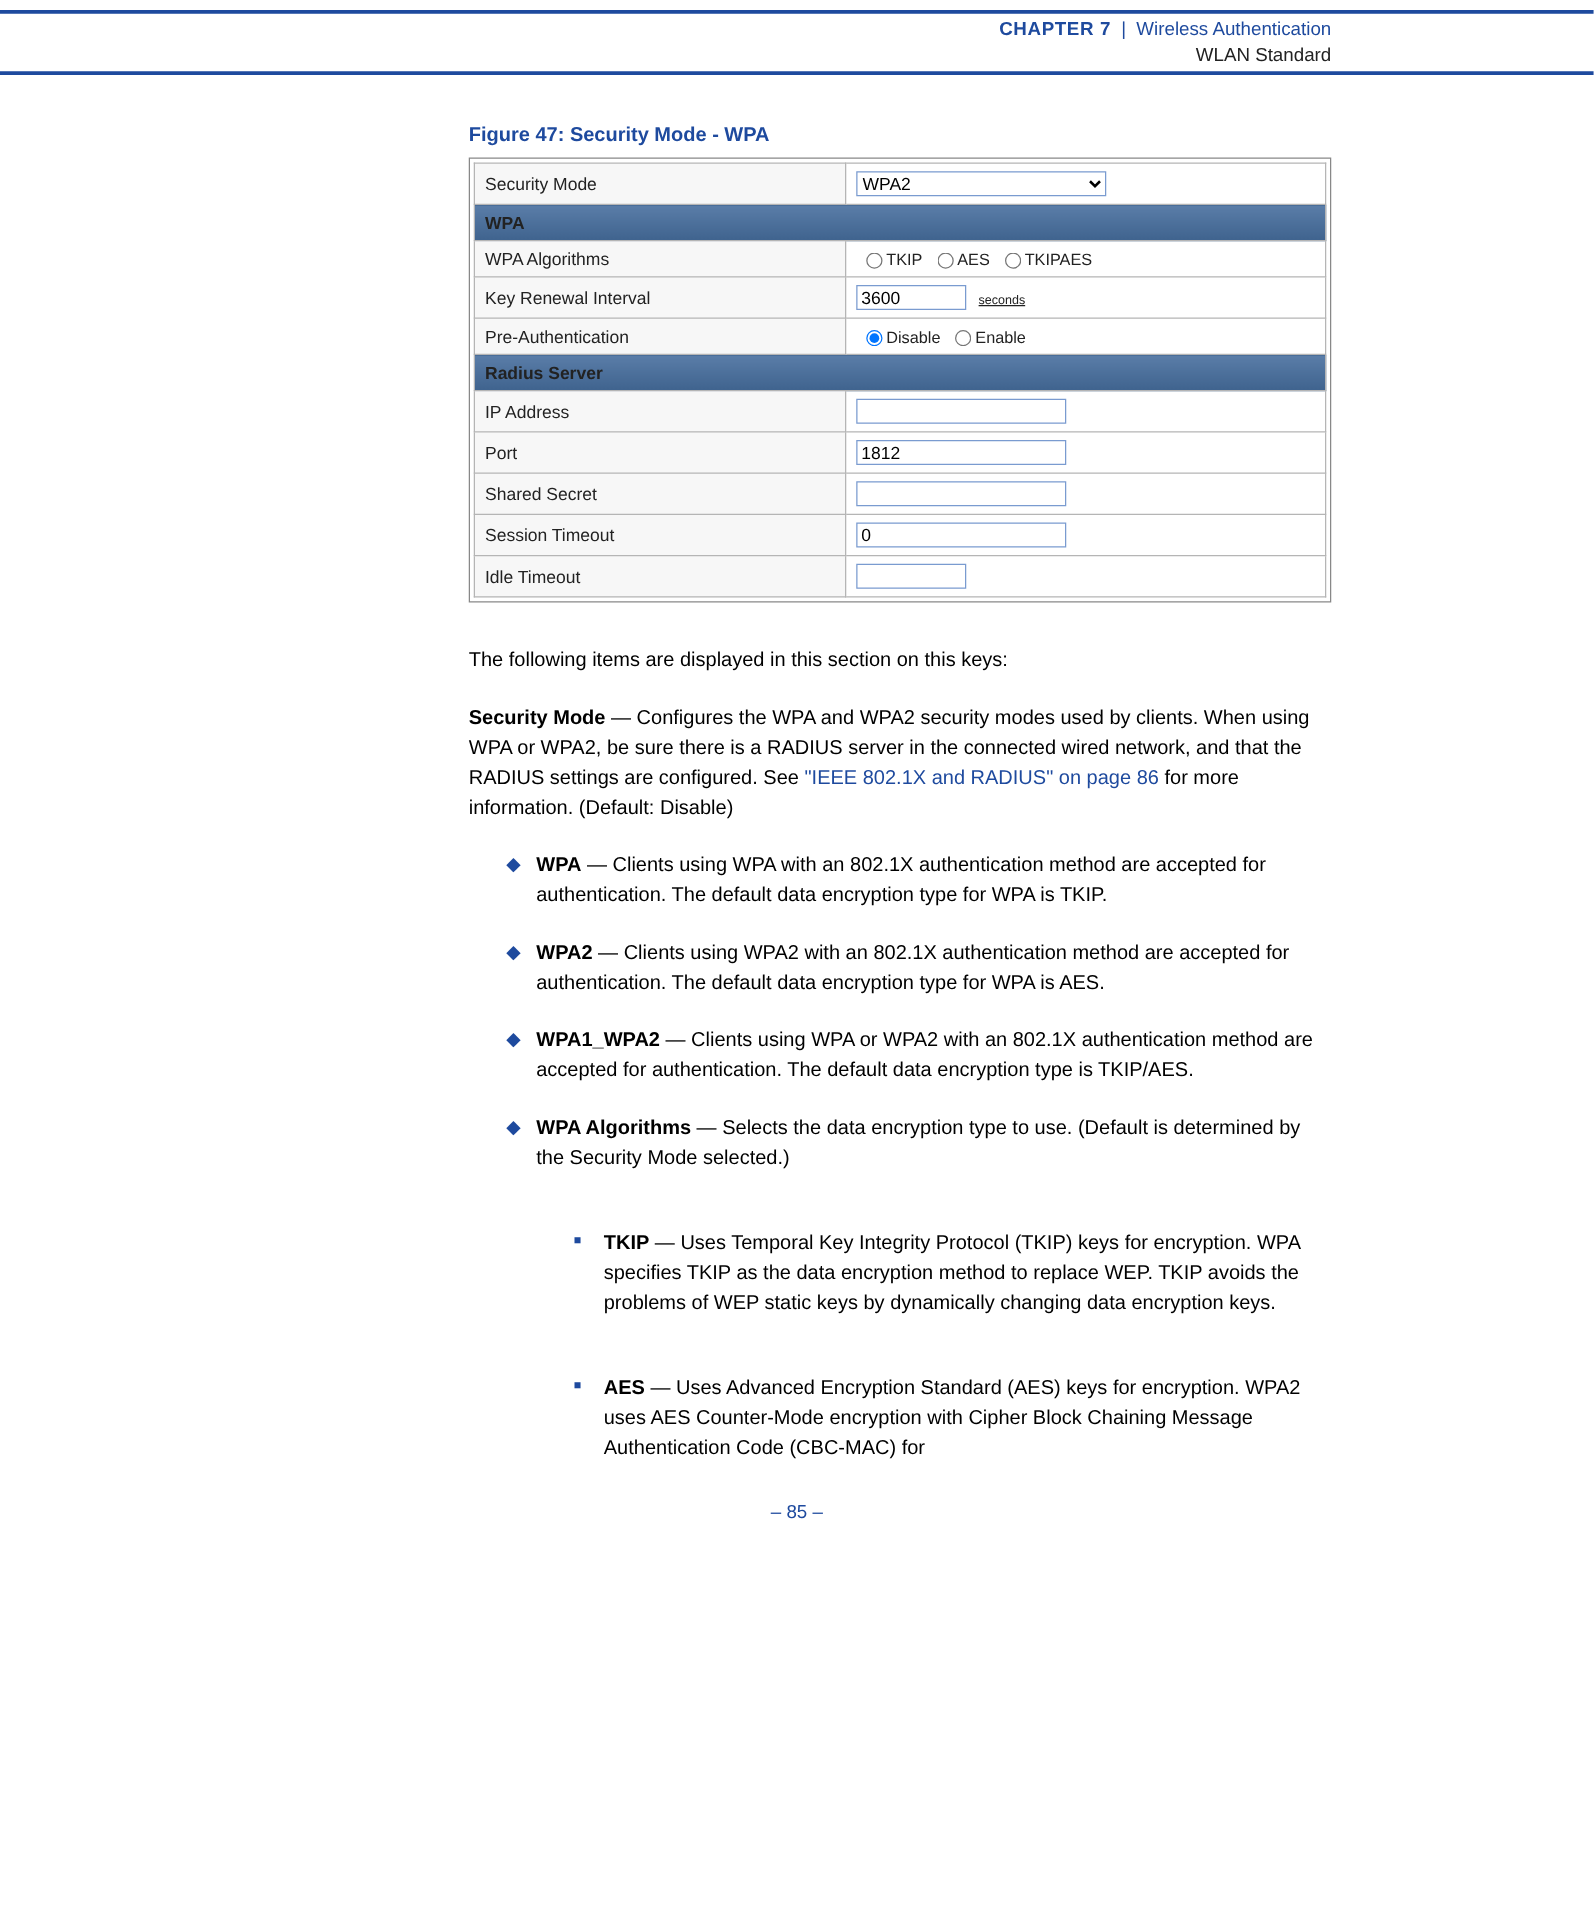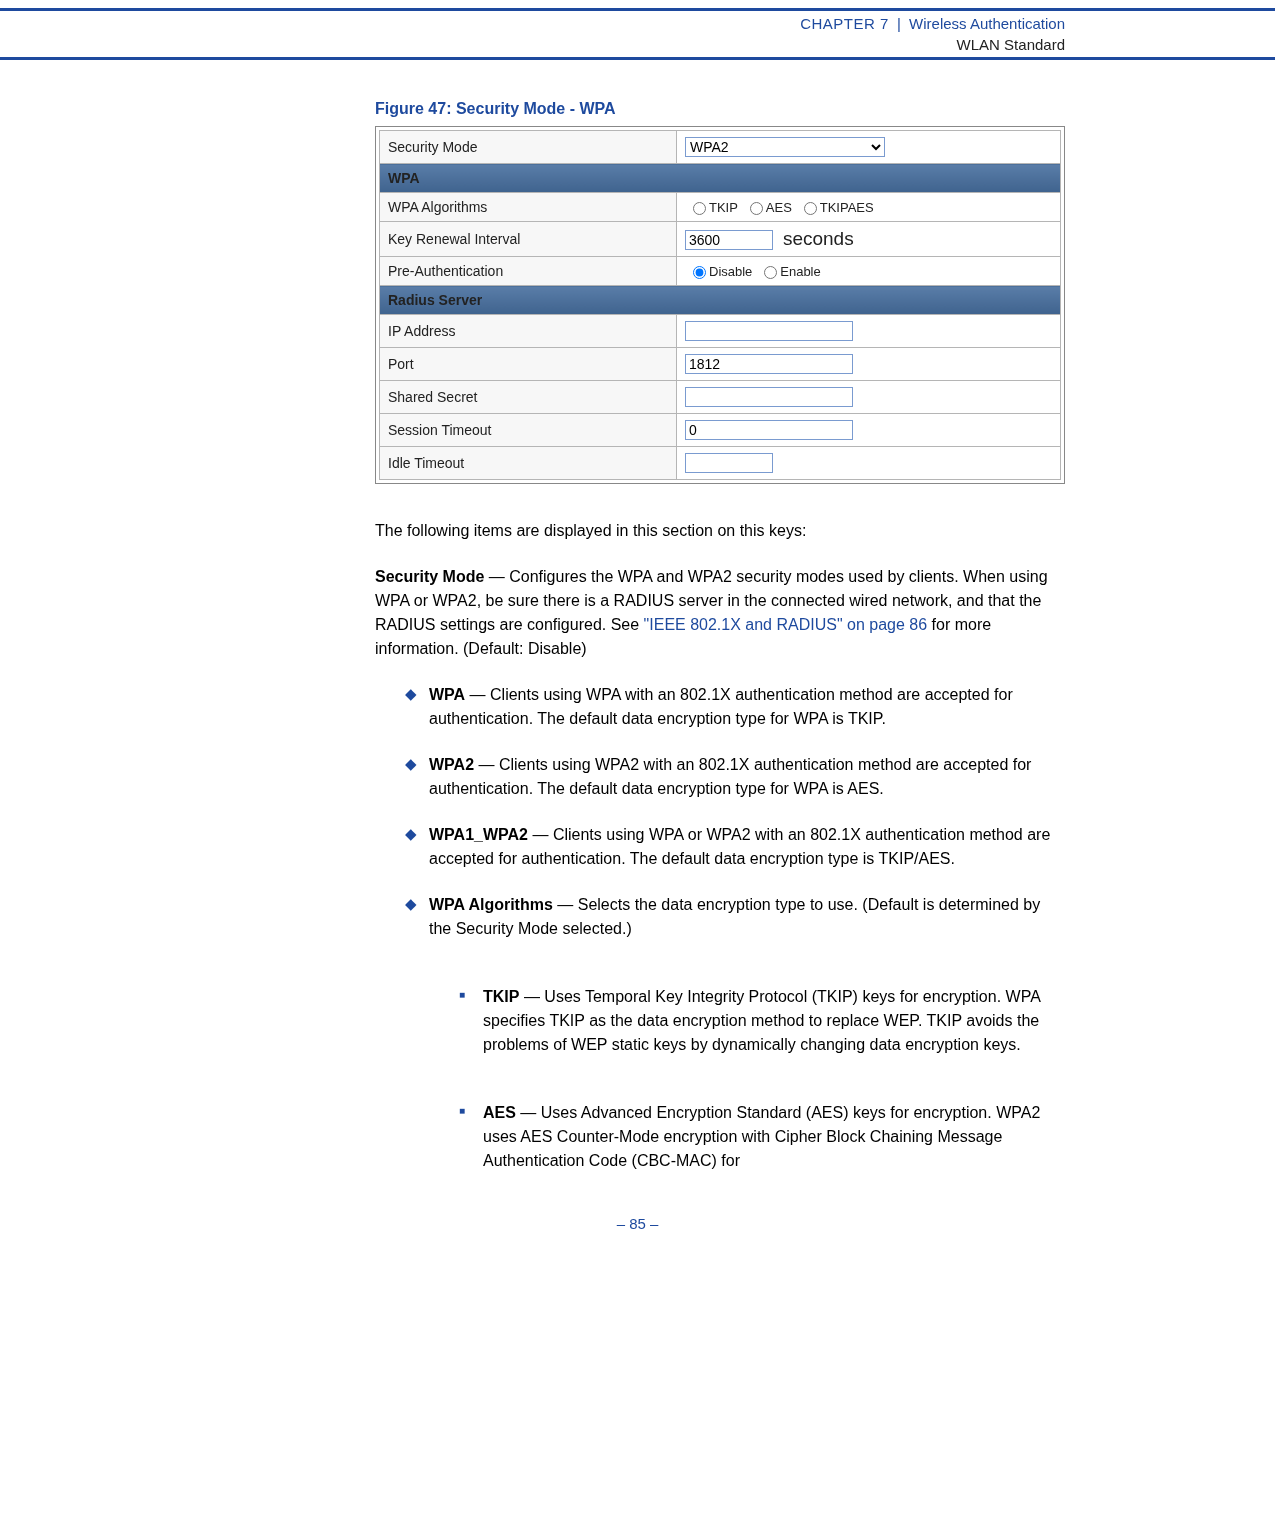--- a/index.html
+++ b/index.html
@@ -15,21 +15,21 @@
     background: #1E4A9E;
     margin-top: 8px;
   }
   .header-text {
     text-align: right;
     padding: 4px 210px 4px 0;
     font-size: 15px;
   }
   .header-chapter {
     color: #1E4A9E;
-    font-weight: normal;
+    font-weight: bold;
     font-variant: small-caps;
     letter-spacing: 0.5px;
   }
   .header-pipe { color: #1E4A9E; padding: 0 4px; }
   .header-section { color: #1E4A9E; }
   .header-sub {
     text-align: right;
     padding: 0 210px 4px 0;
     font-size: 15px;
     color: #222;
@@ -78,21 +78,21 @@
     background: #fff;
   }
   .cfg-input {
     width: 80px;
     font-family: Arial, sans-serif;
     font-size: 14px;
     border: 1px solid #7a9bd0;
     padding: 1px 3px;
   }
   .cfg-input-wide { width: 160px; }
-  .cfg-unit { margin-left: 6px; font-size: 19px; color: #222; }
+  .cfg-unit { margin-left: 6px; font-size: 10px; color: #222; text-decoration: underline; }
   .cfg-radio { margin: 0 3px 0 8px; vertical-align: middle; }
   .radio-label { font-size: 13px; }
   .body-text { font-size: 16px; line-height: 1.5; margin: 0 0 22px 0; }
   .link-text { color: #1E4A9E; }
   .dlist { margin: 0 0 0 30px; padding: 0; list-style: none; }
   .dlist > li { position: relative; padding-left: 24px; margin-bottom: 22px; font-size: 16px; line-height: 1.5; }
   .dlist > li::before {
     content: "◆";
     color: #1E4A9E;
     position: absolute;
@@ -108,21 +108,21 @@
     position: absolute;
     left: 0;
     top: 2px;
     font-size: 10px;
   }
   .term { font-weight: bold; }
   .page-footer {
     text-align: center;
     color: #1E4A9E;
     font-size: 15px;
-    margin-top: 42px;
+    margin-top: 30px;
     padding-bottom: 20px;
   }
 </style>
 </head>
 <body>
 
 <div class="header-rule-top"></div>
 <div class="header-text">
   <span class="header-chapter">CHAPTER 7</span>
   <span class="header-pipe">|</span>

